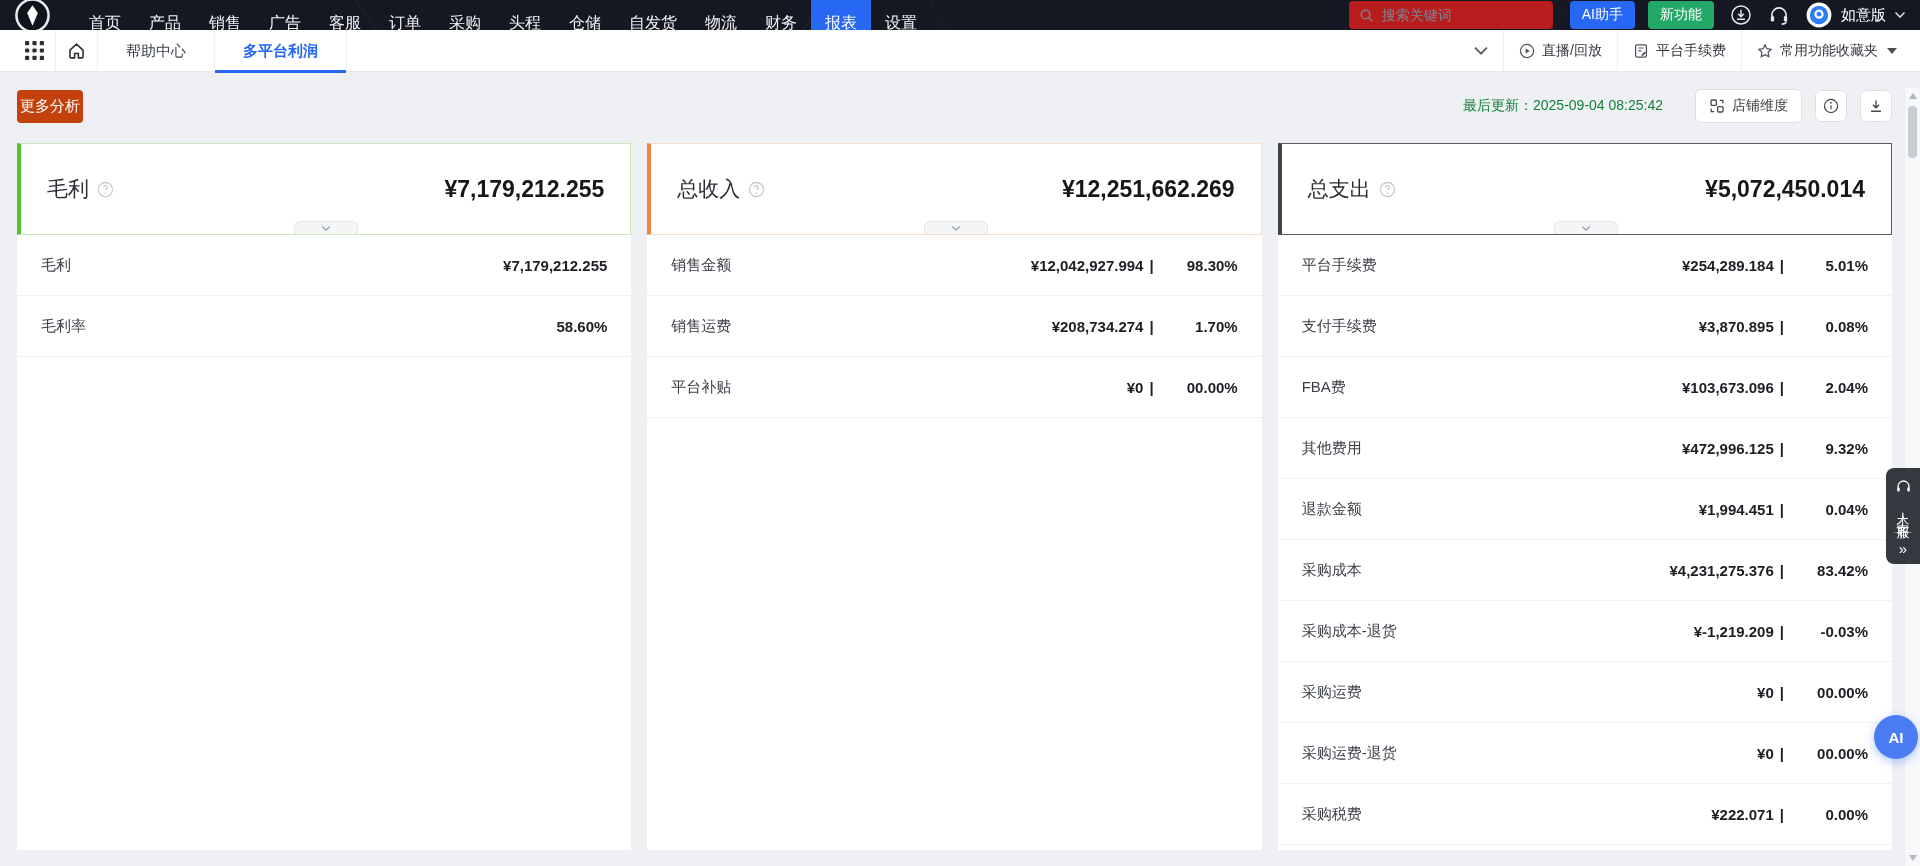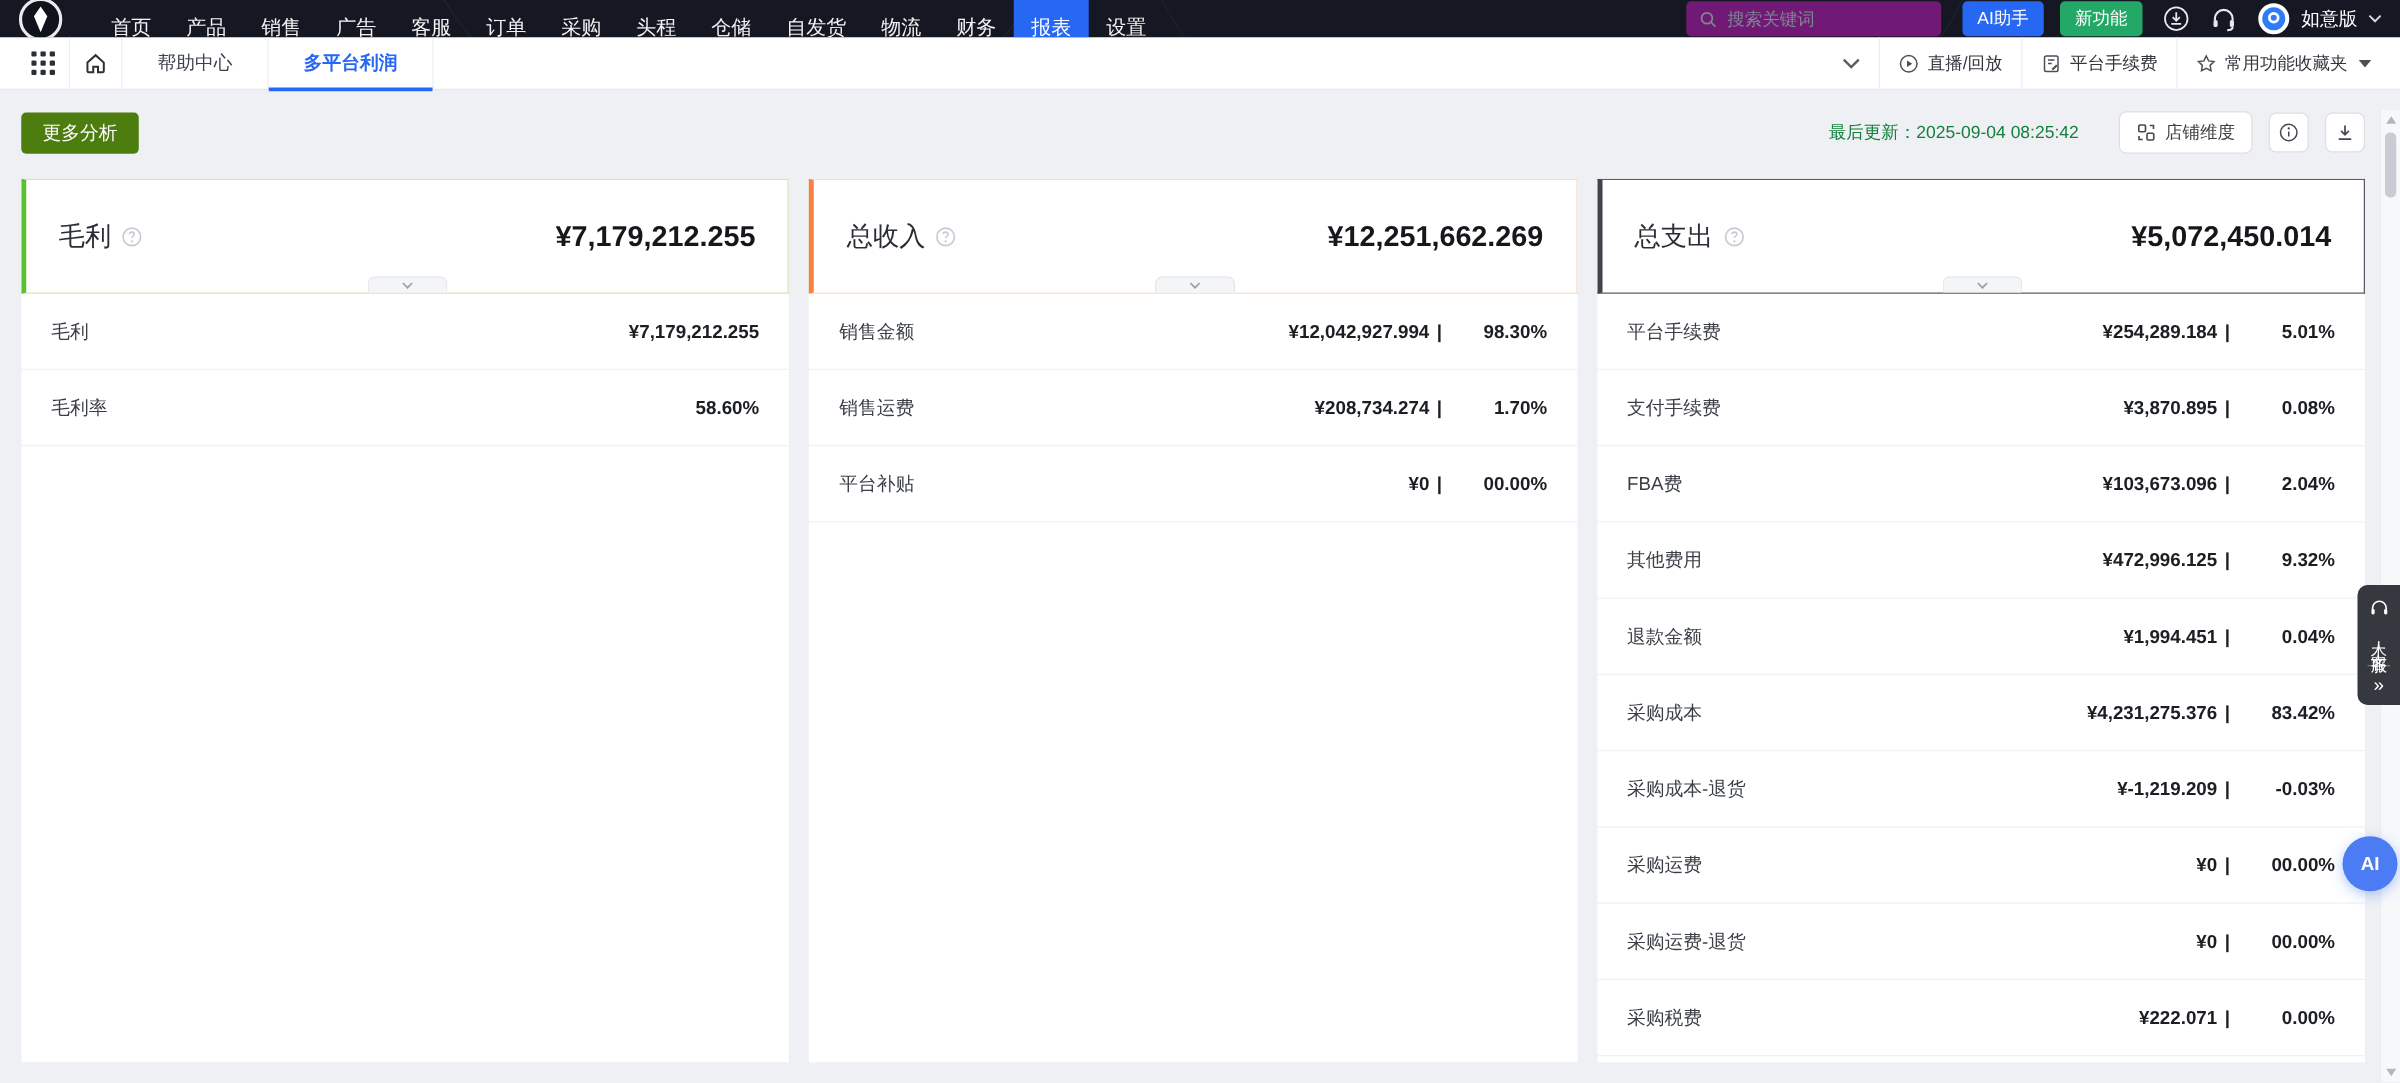--- a/index.html
+++ b/index.html
@@ -12,21 +12,21 @@
     position:relative;overflow:hidden;color:#fff}
   .deco{position:absolute;border:1px solid rgba(255,255,255,.05);border-radius:50%;pointer-events:none}
   .d1{width:520px;height:420px;left:330px;top:-300px}
   .d2{width:700px;height:600px;left:900px;top:-420px;border-color:rgba(255,255,255,.04)}
   .d3{width:420px;height:380px;left:1560px;top:-260px}
   .logo{width:37px;height:37px;flex:0 0 auto;margin-right:24px;cursor:pointer;position:relative;z-index:1}
   .nav{display:flex;height:100%;position:relative;z-index:1}
   .nav-item{padding:0 14px;line-height:46px;font-size:16px;color:#f2f3f5;cursor:pointer;white-space:nowrap}
   .nav-item.active{background:#2667f4;color:#fff}
   .tn-right{margin-left:auto;display:flex;align-items:center;position:relative;z-index:1}
-  .searchbox{width:204px;height:28px;background:#701a75;border-radius:4px;display:flex;align-items:center;
+  .searchbox{width:204px;height:28px;background:#b91c1c;border-radius:4px;display:flex;align-items:center;
     padding:0 10px;color:#7e8595;gap:8px;margin-right:4px}
   .searchbox .icn{width:15px;height:15px;display:flex}
   .searchbox input{background:transparent;border:none;outline:none;color:#cfd3db;font-size:14px;width:100%}
   .searchbox input::placeholder{color:#7e8595}
   .btn-pill{height:28px;border-radius:4px;padding:0 12px;font-size:14px;color:#fff;display:flex;
     align-items:center;border:none;cursor:pointer;margin-left:13px;white-space:nowrap}
   .tn-icon{width:22px;height:22px;color:#e7e9ee;margin-left:16px;display:flex;align-items:center;cursor:pointer}
   .avatar{width:26px;height:26px;margin-left:16px;cursor:pointer}
   .version{font-size:15px;margin-left:9px;cursor:pointer;white-space:nowrap}
   .tn-caret{margin-left:8px;color:#cfd3db;width:12px;display:flex;cursor:pointer}
@@ -42,22 +42,22 @@
   .tab.active::after{content:"";position:absolute;left:0;right:0;bottom:-1px;height:3px;background:#2667f4}
   .tb-right{margin-left:auto;display:flex;align-items:center;height:42px}
   .tb-chevron{width:16px;height:16px;color:#5a5f66;margin:0 14px;display:flex;cursor:pointer}
   .quick-link{display:flex;align-items:center;gap:7px;font-size:14px;color:#33373e;padding:0 15px;
     cursor:pointer;white-space:nowrap;height:42px}
   .ql-icon{width:16px;height:16px;color:#4b5058;display:flex}
   .ql-caret{width:10px;height:6px;color:#4b5058;display:flex;margin-left:2px}
 
   
   .toolbar{display:flex;align-items:center;padding:17px 28px 0 17px}
-  .btn-primary{height:33px;background:#4d7c0f;color:#fff;font-size:15px;border:none;border-radius:4px;
-    padding:0 17px;cursor:pointer;white-space:nowrap}
+  .btn-primary{height:33px;background:#c2410c;color:#fff;font-size:15px;border:none;border-radius:4px;
+    padding:0 3px;cursor:pointer;white-space:nowrap}
   .tbar-right{margin-left:auto;display:flex;align-items:center}
   .last-update{color:#15803d;font-size:14px;margin-right:32px;white-space:nowrap}
   .btn-outline{height:34px;background:#fff;border:1px solid #dcdfe4;border-radius:6px;display:flex;
     align-items:center;gap:7px;padding:0 13px;font-size:14px;color:#404040;cursor:pointer;white-space:nowrap}
   .btn-outline .icn{width:16px;height:16px;display:flex;color:#44484f}
   .btn-sq{width:32px;height:32px;background:#fff;border:1px solid #dcdfe4;border-radius:6px;display:flex;
     align-items:center;justify-content:center;color:#44484f;margin-left:13px;cursor:pointer}
   .btn-sq .icn{width:16px;height:16px;display:flex}
 
   
@@ -86,21 +86,21 @@
     border-right:4px solid transparent;border-bottom:6px solid #b3b7be;cursor:pointer}
   .sb .tri-down{position:absolute;bottom:5px;left:4px;width:0;height:0;border-left:4px solid transparent;
     border-right:4px solid transparent;border-top:6px solid #b3b7be;cursor:pointer}
   .sb-thumb{position:absolute;left:3px;width:9px;top:18px;height:52px;background:#c9cdd3;border-radius:4px;cursor:pointer}
   .service-panel{position:absolute;top:468px;right:0;width:34px;background:#35383f;border-radius:8px 0 0 8px;
     color:#fff;display:flex;flex-direction:column;align-items:center;padding:10px 0 3px;z-index:5}
   .sp-ic{width:17px;height:17px;color:#fff;margin-bottom:7px;display:flex}
   .sp-label{writing-mode:vertical-lr;text-orientation:upright;font-size:13px;letter-spacing:5px;line-height:1;cursor:default}
   .sp-div{width:18px;height:1px;background:rgba(255,255,255,.32);margin:10px 0 2px}
   .sp-collapse{font-size:15px;height:26px;display:flex;align-items:center;justify-content:center;cursor:pointer;width:100%}
-  .ai-fab{position:absolute;top:669px;right:2px;width:44px;height:44px;border-radius:50%;background:#4c7cf3;
+  .ai-fab{position:absolute;top:715px;right:2px;width:44px;height:44px;border-radius:50%;background:#4c7cf3;
     color:#fff;font-weight:700;font-size:15px;display:flex;align-items:center;justify-content:center;
     box-shadow:0 3px 10px rgba(38,103,244,.35);z-index:6;cursor:pointer}
 </style>
 </head>
 <body>
 
 <header class="topnav">
   <div class="deco d1"></div>
   <div class="deco d2"></div>
   <div class="deco d3"></div>

